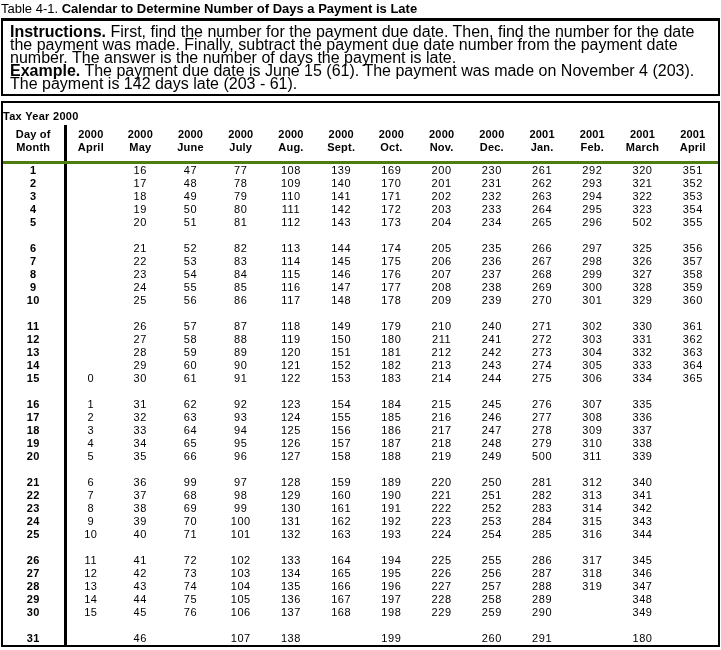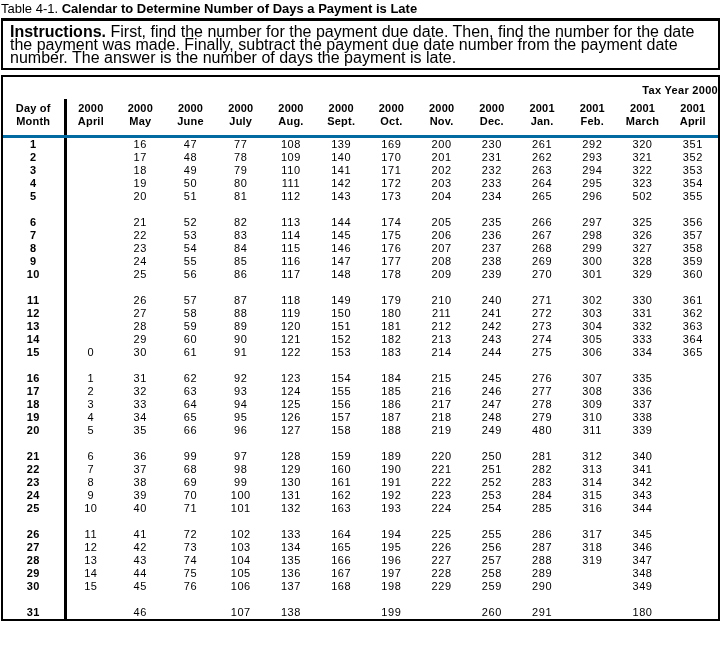--- a/index.html
+++ b/index.html
@@ -20,27 +20,27 @@
     padding: 4px 8px 4px 7px;
     font-size: 16px; line-height: 13px;
   }
   .bold { font-weight: bold; }
 
   .cal-box { border: 2px solid #000; margin-top: 5px; }
   .cal-table { width: 100%; border-collapse: collapse; table-layout: fixed; }
   .col-day { width: 62px; }
 
   th.caption {
-    font-size: 11px; font-weight: bold; text-align: right;
+    font-size: 11px; font-weight: bold; text-align: left;
     padding: 7px 0 3px 0; line-height: 12px; letter-spacing: 0.3px;
   }
   .hdr {
     font-size: 11px; font-weight: bold; text-align: center;
     line-height: 13px; padding: 3px 0 7px 0;
-    border-bottom: 3px solid #0369a1; letter-spacing: 0.2px;
+    border-bottom: 3px solid #4d7c0f; letter-spacing: 0.2px;
   }
   .day-col { border-right: 3px solid #000; }
 
   td.val, td.day-num {
     font-size: 11px; text-align: center;
     height: 13px; line-height: 13px; padding: 0;
     letter-spacing: 0.6px; overflow: hidden;
   }
   td.day-num { font-weight: bold; letter-spacing: 0.4px; }
   tr.spacer td { height: 13px; padding: 0; }
@@ -53,20 +53,24 @@
   <div class="doc-title">
     <span>Table 4-1.</span>
     <span class="title-main">Calendar to Determine Number of Days a Payment is Late</span>
   </div>
   <div class="title-rule"></div>
 
   <div class="instructions-box">
     <div>
       <span class="bold">Instructions.</span>
       <span>First, find the number for the payment due date. Then, find the number for the date the payment was made. Finally, subtract the payment due date number from the payment date number. The answer is the number of days the payment is late.</span>
+    </div>
+    <div>
+      <span class="bold">Example.</span>
+      <span>The payment due date is June 15 (61). The payment was made on November 4 (203). The payment is 142 days late (203 - 61).</span>
     </div>
   </div>
 
   <div class="cal-box">
     <table class="cal-table">
       <colgroup>
         <col class="col-day">
         <col span="13">
       </colgroup>
       <thead>
@@ -455,21 +459,21 @@
             <td class="day-num day-col">20</td>
             <td class="val">5</td>
             <td class="val">35</td>
             <td class="val">66</td>
             <td class="val">96</td>
             <td class="val">127</td>
             <td class="val">158</td>
             <td class="val">188</td>
             <td class="val">219</td>
             <td class="val">249</td>
-            <td class="val">480</td>
+            <td class="val">500</td>
             <td class="val">311</td>
             <td class="val">339</td>
             <td class="val"></td>
           </tr>
           <tr class="spacer">
             <td class="day-col"></td>
             <td colspan="13"></td>
           </tr>
           <tr>
             <td class="day-num day-col">21</td>

